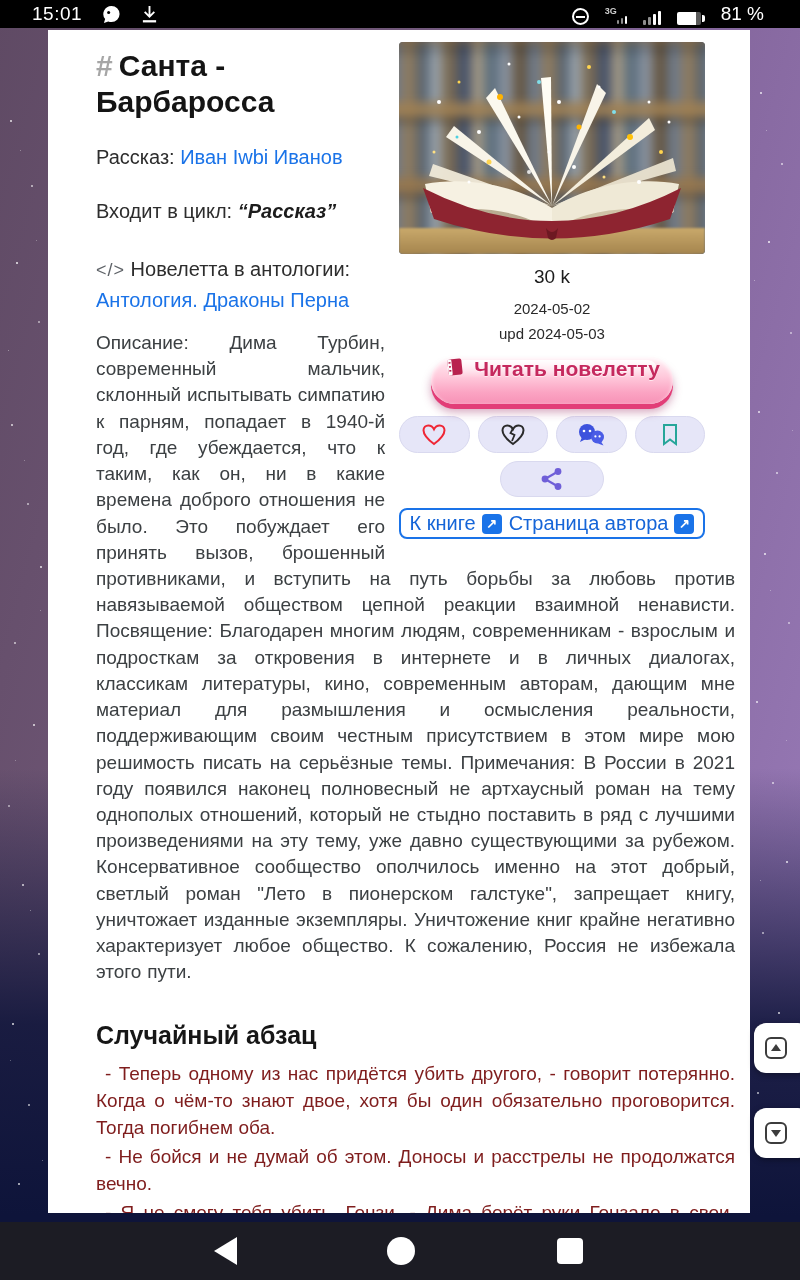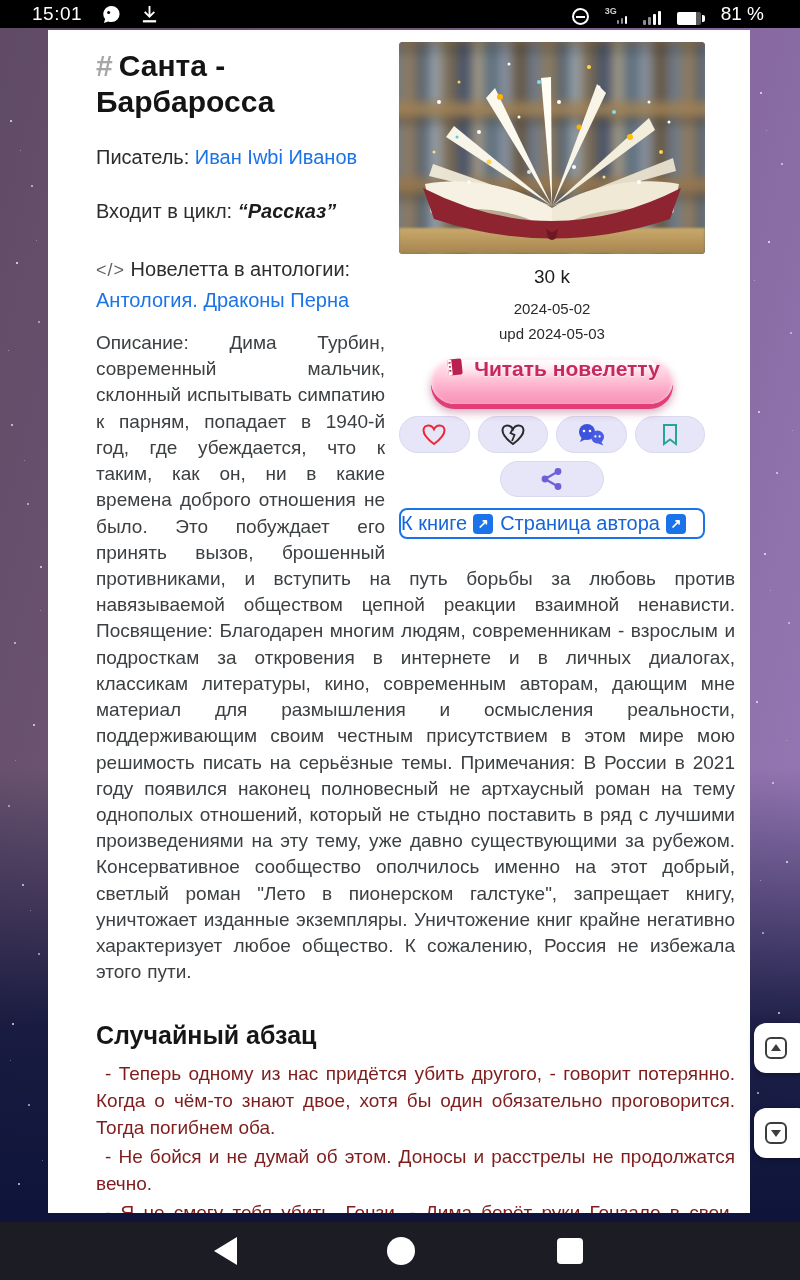--- a/index.html
+++ b/index.html
@@ -97,21 +97,21 @@
     background:linear-gradient(180deg, rgba(255,255,255,.95), rgba(255,255,255,0)); }
   .read-btn span { position:relative; font-size:21px; font-weight:bold; color:#c5295e; text-shadow:0 1px 0 rgba(255,255,255,.6); }
 
   .pill-row { display:flex; gap:8px; margin-top:12px; }
   .pill { flex:1; height:37px; background:#e6e6f8; border:1px solid #d9d9ef; border-radius:19px;
     display:flex; align-items:center; justify-content:center; cursor:pointer; }
   .pill-share { width:104px; height:36px; margin:8px auto 0; flex:none; display:flex; align-items:center;
     justify-content:center; background:#e6e6f8; border:1px solid #d9d9ef; border-radius:18px; cursor:pointer; }
 
   .links-box { margin-top:11px; border:2px solid #1a73e8; border-radius:8px; height:31px;
-    display:flex; align-items:center; justify-content:flex-start; gap:7px; background:#fff; }
+    display:flex; align-items:center; justify-content:center; gap:7px; background:#fff; }
   .links-box a { color:#1565d8; font-size:20px; text-decoration:none; display:inline-flex; align-items:center; gap:6px; }
   .ext-badge { display:inline-flex; width:20px; height:20px; border-radius:4px; background:#1a73e8; color:#fff;
     font-size:13px; align-items:center; justify-content:center; font-weight:bold; }
 
   
   .page-title { font-size:30px; line-height:36px; color:#141414; font-weight:bold; margin-top:6px; }
   .page-title .hash { color:#a6a6a6; font-weight:bold; margin-right:6px; }
   .meta-line { font-size:20px; color:#2d2d2d; }
   .writer-line { margin-top:26px; }
   .cycle-line { margin-top:31px; }
@@ -300,21 +300,21 @@
         <a>
           <span>Страница автора</span>
           <span class="ext-badge">↗</span>
         </a>
       </div>
     </div>
 
     <h1 class="page-title"><span class="hash">#</span><span>Санта - Барбаросса</span></h1>
 
     <p class="meta-line writer-line">
-      <span>Писатель:</span>
+      <span>Рассказ:</span>
       <a class="link-blue">Иван Iwbi Иванов</a>
     </p>
 
     <p class="meta-line cycle-line">
       <span>Входит в цикл:</span>
       <span class="cycle-name">“Рассказ”</span>
     </p>
 
     <p class="meta-line anth-line">
       <span class="code-mark">&lt;/&gt;</span>

